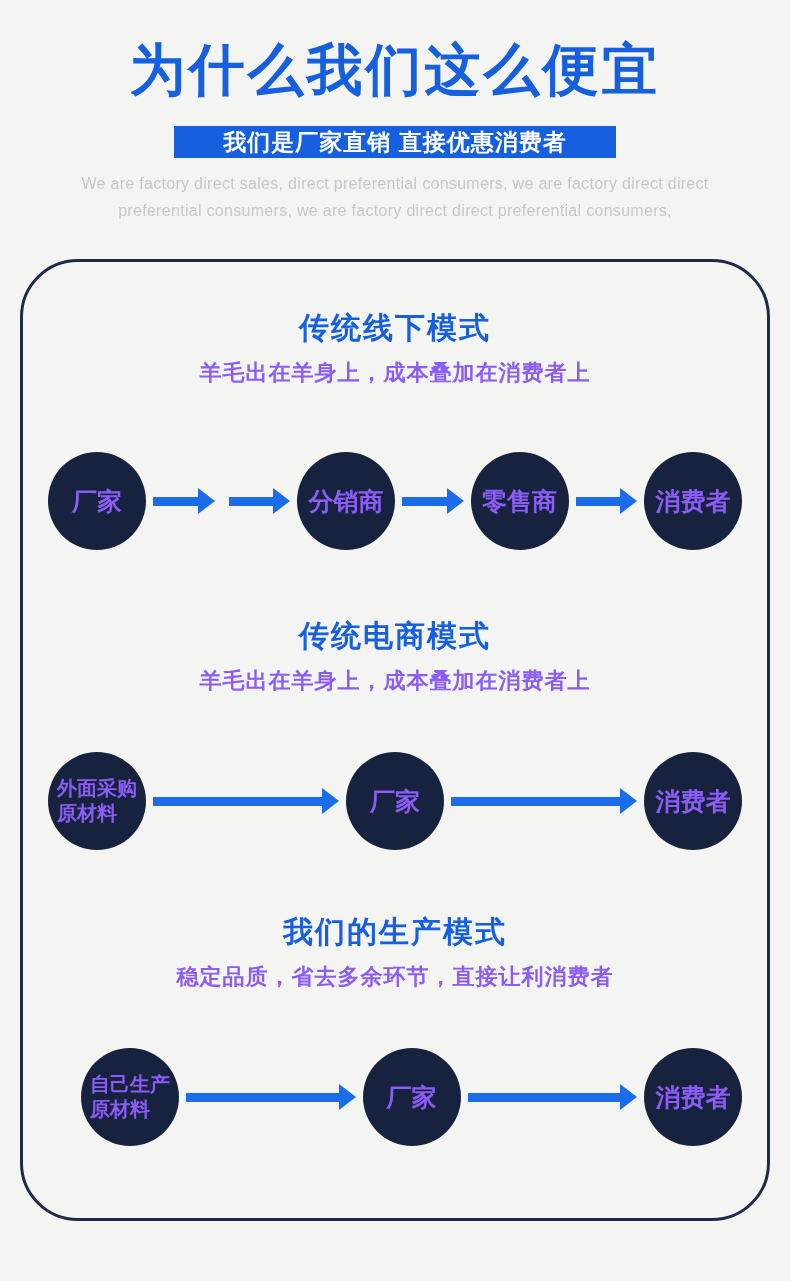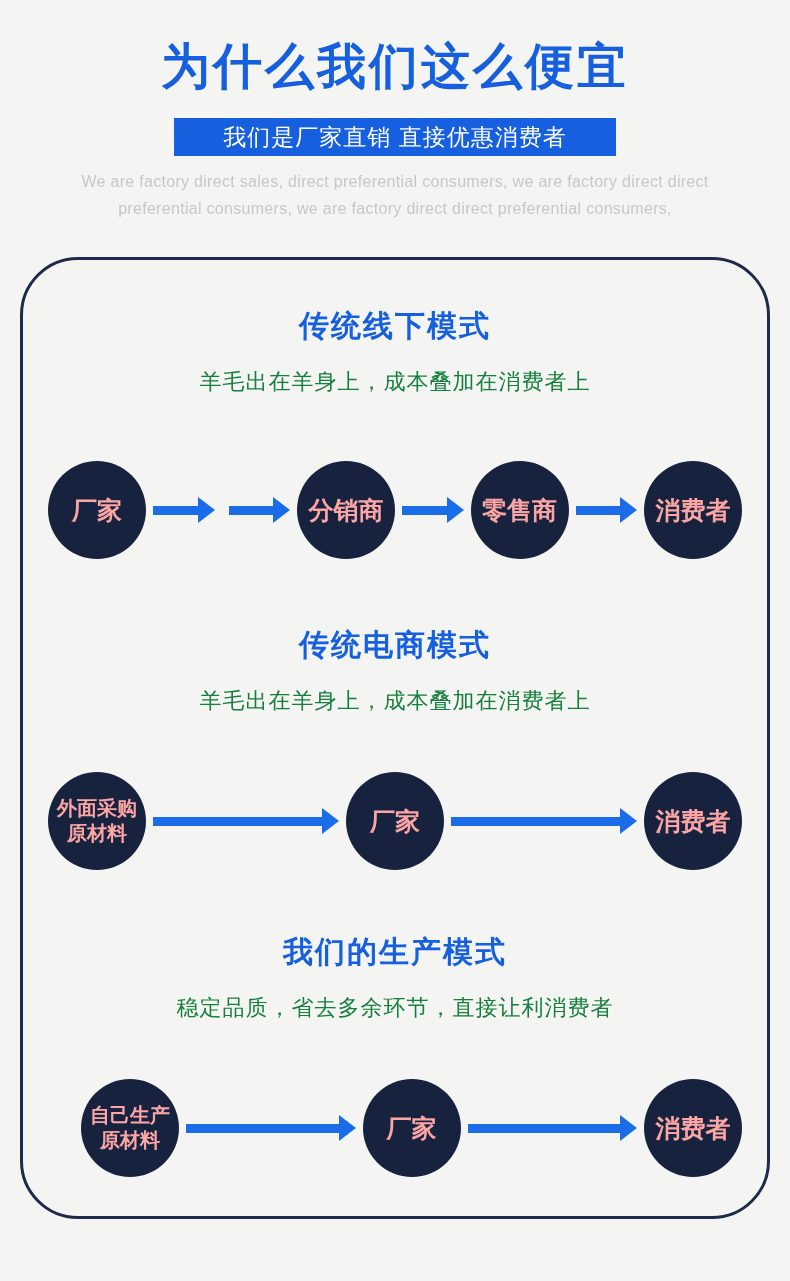--- a/index.html
+++ b/index.html
@@ -9,34 +9,34 @@
     background: #f4f4f2;
     width: 790px;
     height: 1281px;
     overflow: hidden;
   }
   .page { width: 790px; height: 1281px; position: relative; }
 
   .main-title {
     padding-top: 38px;
     text-align: center;
-    font-size: 49px;
+    font-size: 56px;
     font-weight: 800;
     color: #1660e0;
     letter-spacing: 3px;
     line-height: 1.15;
   }
   .banner {
     margin: 24px auto 0;
     width: 442px;
-    height: 38px;
+    height: 32px;
     background: #1660e0;
     color: #ffffff;
     font-size: 23px;
-    font-weight: 400;
+    font-weight: 700;
     letter-spacing: 1px;
     display: flex;
     align-items: center;
     justify-content: center;
   }
   .en-sub {
     margin-top: 13px;
     text-align: center;
     font-size: 16px;
     line-height: 1.65;
@@ -53,51 +53,51 @@
   }
 
   .section-heading {
     text-align: center;
     font-size: 30px;
     font-weight: 800;
     color: #1660e0;
     letter-spacing: 2px;
   }
   .section-sub {
-    margin-top: 20px;
+    margin-top: 9px;
     text-align: center;
     font-size: 22px;
-    font-weight: 400;
-    color: #15803d;
+    font-weight: 700;
+    color: #8b5cf6;
     letter-spacing: 1px;
   }
   .s1 .section-heading { padding-top: 46px; }
   .s1 .flow { margin-top: 64px; }
   .s2 .section-heading { padding-top: 66px; }
   .s2 .flow { margin-top: 56px; }
   .s3 .section-heading { padding-top: 62px; }
   .s3 .flow { margin-top: 56px; margin-left: 33px; }
 
   .flow {
     display: flex;
     align-items: center;
     justify-content: space-between;
     padding: 0 25px;
   }
   .node {
     width: 98px;
     height: 98px;
     border-radius: 50%;
     background: #17233e;
-    color: #fca5a5;
+    color: #8b5cf6;
     flex-shrink: 0;
     display: flex;
     align-items: center;
     justify-content: center;
-    text-align: center;
+    text-align: left;
   }
   .node span {
     font-size: 25px;
     font-weight: 700;
     white-space: pre-line;
     line-height: 1.25;
   }
   .node.small-label span { font-size: 20px; }
 
   .arrow {

